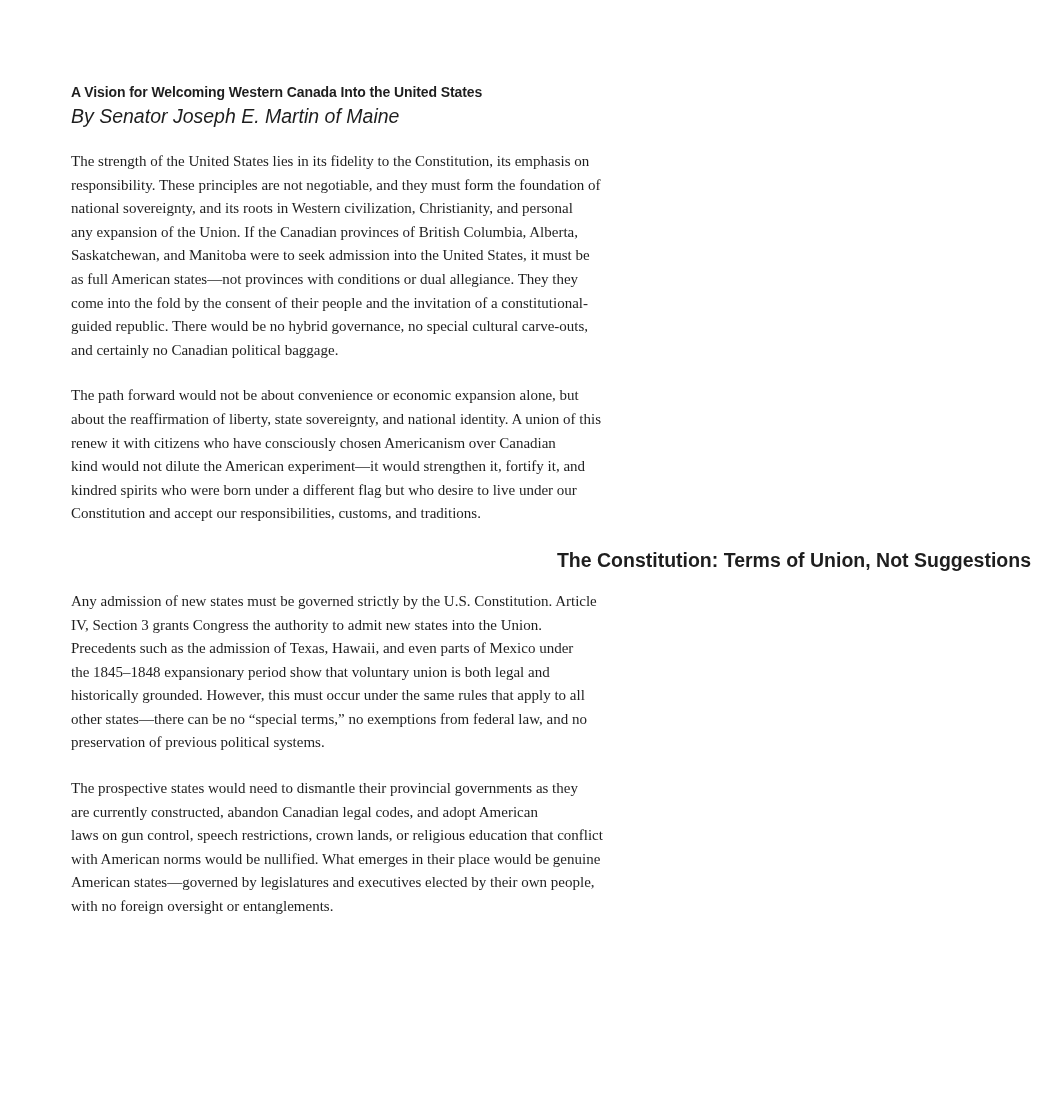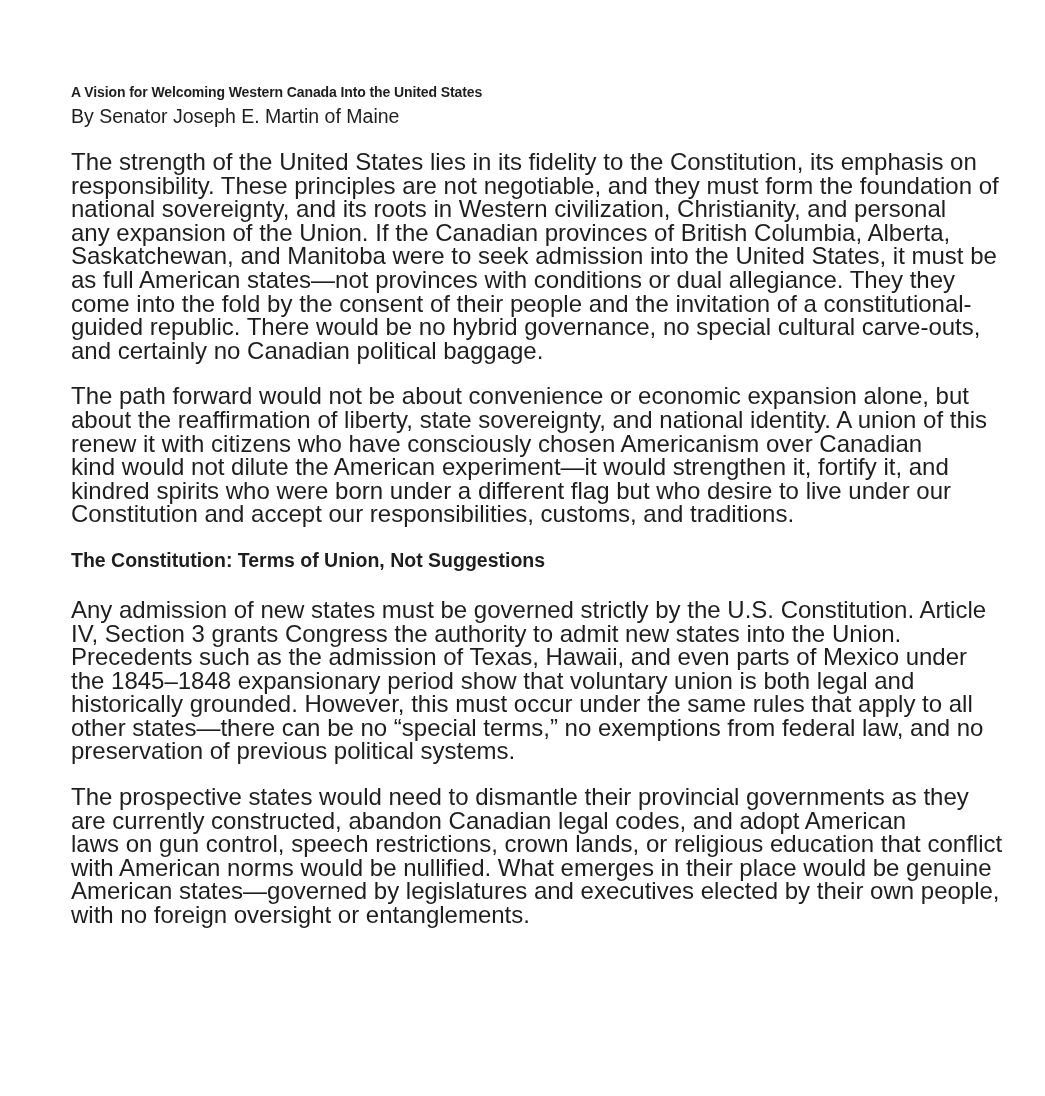--- a/index.html
+++ b/index.html
@@ -25,35 +25,38 @@
       font-weight: bold;
       font-size: 14px;
       line-height: 24px;
       margin: 0;
       letter-spacing: -0.1px;
     }
     .byline {
       font-size: 19.5px;
       line-height: 24px;
       margin: 0 0 22px 0;
+      font-style: italic;
     }
     .para {
-      font-size: 24px;
+      font-size: 15px;
       line-height: 23.6px;
       margin: 0 0 22px 0;
+      font-family: Liberation Serif, serif;
     }
     .para .line {
       display: block;
       white-space: nowrap;
     }
     .section-heading {
       font-weight: bold;
       font-size: 19.5px;
       line-height: 24px;
-      margin: 4px 0 26px 0;
+      margin: 4px 0 18px 0;
+      text-align: right;
     }
   </style>
 </head>
 <body>
 
 <div class="page">
   <h1 class="title">A Vision for Welcoming Western Canada Into the United States</h1>
   <p class="byline">By Senator Joseph E. Martin of Maine</p>
 
   <p class="para">

